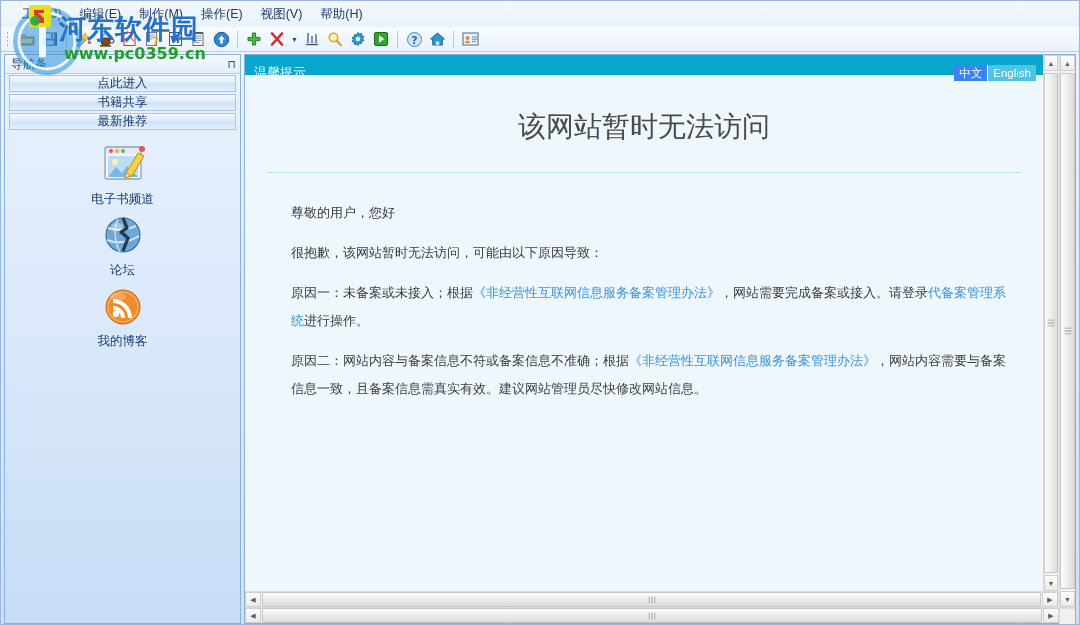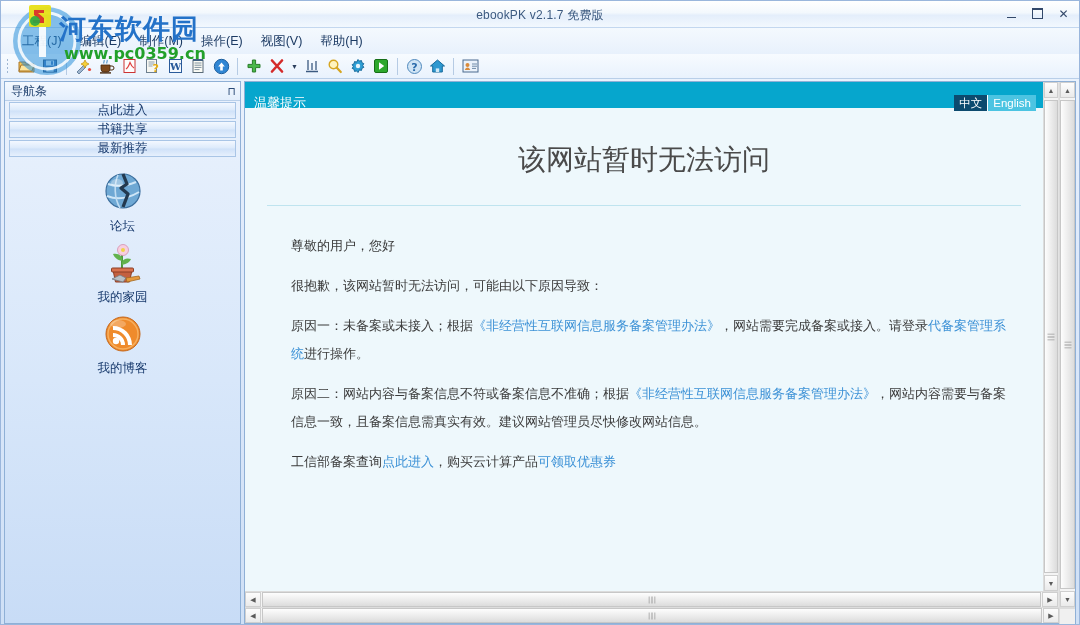--- a/index.html
+++ b/index.html
@@ -239,21 +239,21 @@
   }
   #page-content {
     flex: 1;
     min-width: 0;
     overflow: hidden;
     background: #eef8fc;
   }
 
   
   #page-header {
-    height: 26px;
+    height: 20px;
     background: #06a6cd;
     display: flex;
     align-items: center;
     padding: 16px 7px 0 9px;
   }
   #page-header-title {
     flex: 1;
     font-size: 13px;
     color: #ffffff;
   }
@@ -261,21 +261,21 @@
     display: flex;
     font-size: 11.5px;
     line-height: 14px;
   }
   #lang-toggle .lang {
     padding: 1px 5px;
     color: #ffffff;
     background: #4cc4e2;
     cursor: default;
   }
-  #lang-toggle .lang.zh { background: #0c4a6e; }
+  #lang-toggle .lang.zh { background: #3b82f6; }
   #lang-toggle .lang.en { background: #4cc4e2; border-left: 1px solid #ffffff; }
 
   #page-body {
     padding: 0 22px;
     color: #333333;
   }
   #page-h1 {
     text-align: center;
     font-size: 28px;
     color: #4a4a4a;
@@ -397,28 +397,20 @@
       radial-gradient(circle at 1px 11px, #8aa2c2 1px, transparent 1.2px),
       radial-gradient(circle at 5px 11px, #8aa2c2 1px, transparent 1.2px),
       radial-gradient(circle at 9px 11px, #8aa2c2 1px, transparent 1.2px);
   }
 </style>
 </head>
 <body>
 
 <div id="app-window">
 
-  <div id="titlebar">
-    <div id="title-text">ebookPK v2.1.7  免费版</div>
-    <div class="winbtns">
-      <div class="winbtn min"></div>
-      <div class="winbtn max"></div>
-      <div class="winbtn">✕</div>
-    </div>
-  </div>
 
   <div id="menubar">
     <div class="menu-item"><span>工程(J)</span></div>
     <div class="menu-item"><span>编辑(E)</span></div>
     <div class="menu-item"><span>制作(M)</span></div>
     <div class="menu-item"><span>操作(E)</span></div>
     <div class="menu-item"><span>视图(V)</span></div>
     <div class="menu-item"><span>帮助(H)</span></div>
   </div>
 
@@ -579,51 +571,53 @@
         <div class="nav-btn">
             <span>书籍共享</span>
           </div>
         <div class="nav-btn">
             <span>最新推荐</span>
           </div>
       </div>
 
       <div id="nav-icons">
 
+        <div class="nav-icon-cell">
+          <span class="nav-icon-art">
+            <svg width="50" height="46" viewBox="0 0 50 46">
+              <rect x="7" y="4" width="36" height="32" rx="2" fill="#f2f6fb" stroke="#8aa4bd" stroke-width="1.3"></rect>
+              <rect x="8" y="5" width="34" height="6" fill="#e2eaf3"></rect>
+              <circle cx="13" cy="8" r="2" fill="#e05a4c"></circle>
+                <circle cx="19" cy="8" r="2" fill="#e8b33c"></circle>
+                <circle cx="25" cy="8" r="2" fill="#5fbe52"></circle>
+              <rect x="10" y="13" width="30" height="21" fill="#bcdef5"></rect>
+              <path d="M10 34l8-10 6 6 5-7 11 11z" fill="#77b8e0"></path>
+              <circle cx="17" cy="19" r="3" fill="#fdf3b8"></circle>
+              <path d="M28 30l12-20 6 3-12 20-7 2z" fill="#f3d24a" stroke="#b9901a" stroke-width="1"></path>
+              <path d="M27 35l1-5 5 3z" fill="#f7e79a" stroke="#b9901a" stroke-width=".8"></path>
+              <circle cx="44" cy="6" r="3" fill="#e05a4c"></circle>
+            </svg>
+          </span>
+          <span class="nav-icon-label">电子书频道</span>
+        </div>
 
         <div class="nav-icon-cell">
           <span class="nav-icon-art">
             <svg width="50" height="46" viewBox="0 0 50 46">
               <circle cx="25" cy="21" r="17" fill="#6ea8d4" stroke="#3c6f9e" stroke-width="1.2"></circle>
               <path d="M10 14c8 3 18 2 28-2" stroke="#cfe6f7" stroke-width="2" fill="none"></path>
               <path d="M9 26c10 4 22 2 32-4" stroke="#cfe6f7" stroke-width="2" fill="none"></path>
               <path d="M20 5c-4 9-4 23 2 33" stroke="#bfdcf2" stroke-width="1.6" fill="none"></path>
               <path d="M25 4l4 10-6 4 7 6-5 13" stroke="#23394f" stroke-width="3.3" fill="none" stroke-linejoin="round"></path>
               <ellipse cx="19" cy="13" rx="6" ry="4" fill="#ffffff" opacity=".35"></ellipse>
             </svg>
           </span>
           <span class="nav-icon-label">论坛</span>
         </div>
 
-        <div class="nav-icon-cell">
-          <span class="nav-icon-art">
-            <svg width="50" height="46" viewBox="0 0 50 46">
-              <path d="M24 30V14" stroke="#4e9a3e" stroke-width="2"></path>
-              <path d="M24 20c-5-1-8-4-9-7 4-1 8 1 9 4" fill="#62b24d"></path>
-              <path d="M24 24c5-1 8-3 9-6-4-1.5-8 0-9 3" fill="#62b24d"></path>
-              <circle cx="25" cy="9" r="5.5" fill="#f7cfe0" stroke="#d48fae" stroke-width=".8"></circle>
-              <circle cx="25" cy="9" r="2" fill="#f0d24a"></circle>
-              <path d="M15 29h19l-2.5 12h-14z" fill="#c4603f" stroke="#8c3f26" stroke-width="1"></path>
-              <rect x="13.5" y="27" width="22" height="4" rx="1" fill="#d8714d" stroke="#8c3f26" stroke-width="1"></rect>
-              <path d="M14 38l8-4 6 3-3 4z" fill="#b9c0c6" stroke="#717b84" stroke-width=".8"></path>
-              <path d="M28 37l13-2 1 3-13 3z" fill="#e59a3e" stroke="#a36820" stroke-width=".8"></path>
-            </svg>
-          </span>
-          <span class="nav-icon-label">我的家园</span>
-        </div>
 
         <div class="nav-icon-cell">
           <span class="nav-icon-art">
             <svg width="50" height="46" viewBox="0 0 50 46">
               <circle cx="25" cy="22" r="17" fill="#ef8b2c" stroke="#c4661a" stroke-width="1"></circle>
               <circle cx="25" cy="22" r="15" fill="none" stroke="#f6b060" stroke-width="1.4"></circle>
               <circle cx="18" cy="29" r="3.2" fill="#ffffff"></circle>
               <path d="M15 21a12 12 0 0 1 12 12h-4a8 8 0 0 0-8-8z" fill="#ffffff"></path>
               <path d="M15 14a19 19 0 0 1 19 19h-4a15 15 0 0 0-15-15z" fill="#ffffff"></path>
               <ellipse cx="20" cy="12" rx="8" ry="4" fill="#ffffff" opacity=".25"></ellipse>
@@ -656,21 +650,20 @@
                 <div id="page-rule"></div>
 
                 <p class="para"><span>尊敬的用户，您好</span></p>
 
                 <p class="para"><span>很抱歉，该网站暂时无法访问，可能由以下原因导致：</span></p>
 
                 <p class="para"><span>原因一：未备案或未接入；根据</span><span class="lnk">《非经营性互联网信息服务备案管理办法》</span><span>，网站需要完成备案或接入。请登录</span><span class="lnk">代备案管理系统</span><span>进行操作。</span></p>
 
                 <p class="para"><span>原因二：网站内容与备案信息不符或备案信息不准确；根据</span><span class="lnk">《非经营性互联网信息服务备案管理办法》</span><span>，网站内容需要与备案信息一致，且备案信息需真实有效。建议网站管理员尽快修改网站信息。</span></p>
 
-                <p class="para"><span>工信部备案查询</span><span class="lnk">点此进入</span><span>，购买云计算产品</span><span class="lnk">可领取优惠券</span></p>
               </div>
 
             </div>
 
             <div class="vscroll inner">
               <div class="sb-arrow">▲</div>
               <div class="sb-track">
                 <div class="sb-thumb" style="top:2px; bottom:2px;">
                     <span class="rib"></span>
                   </div>

